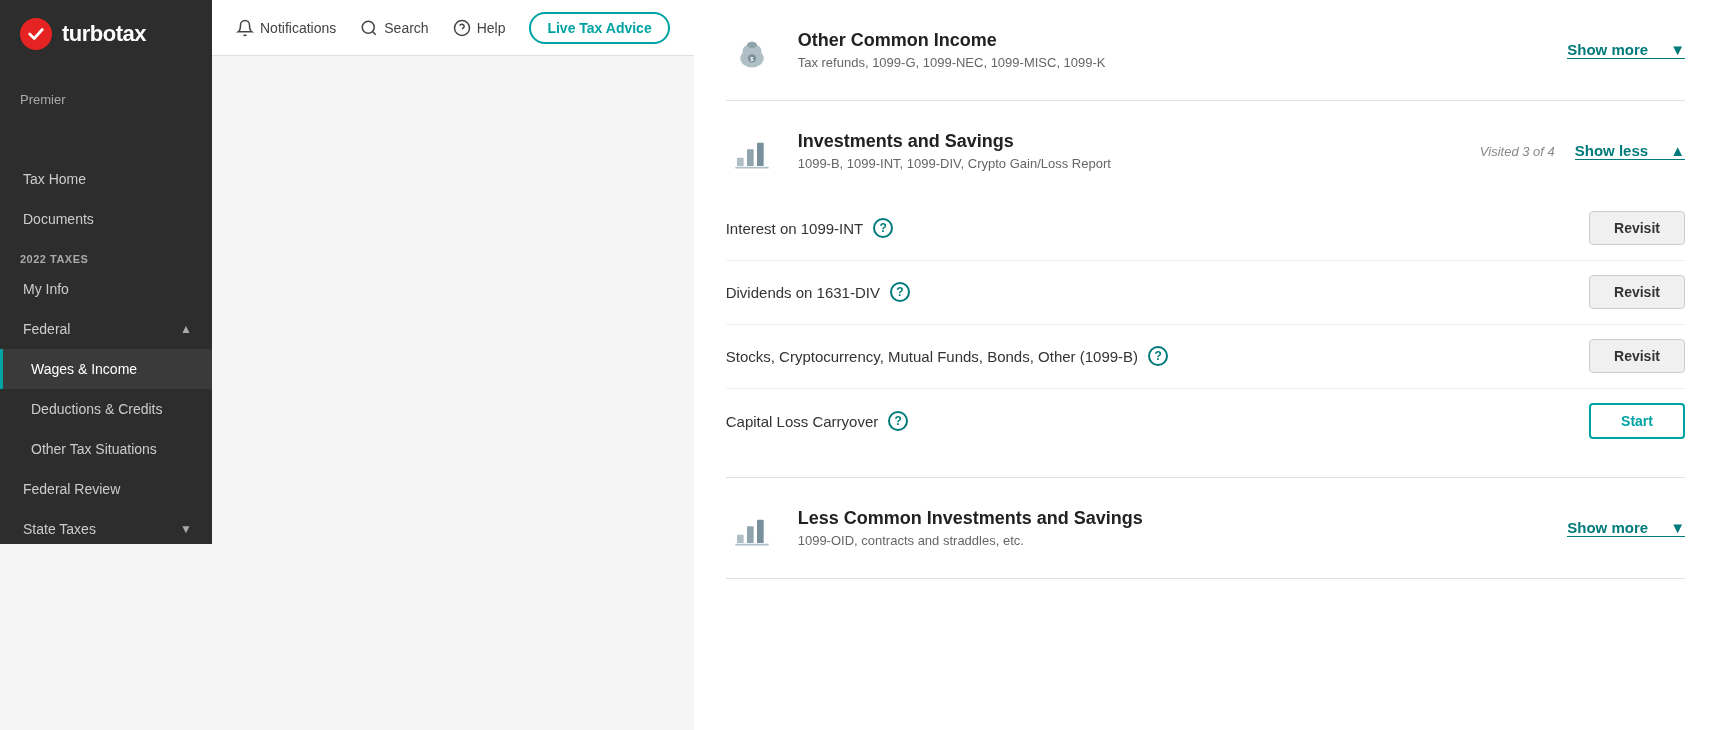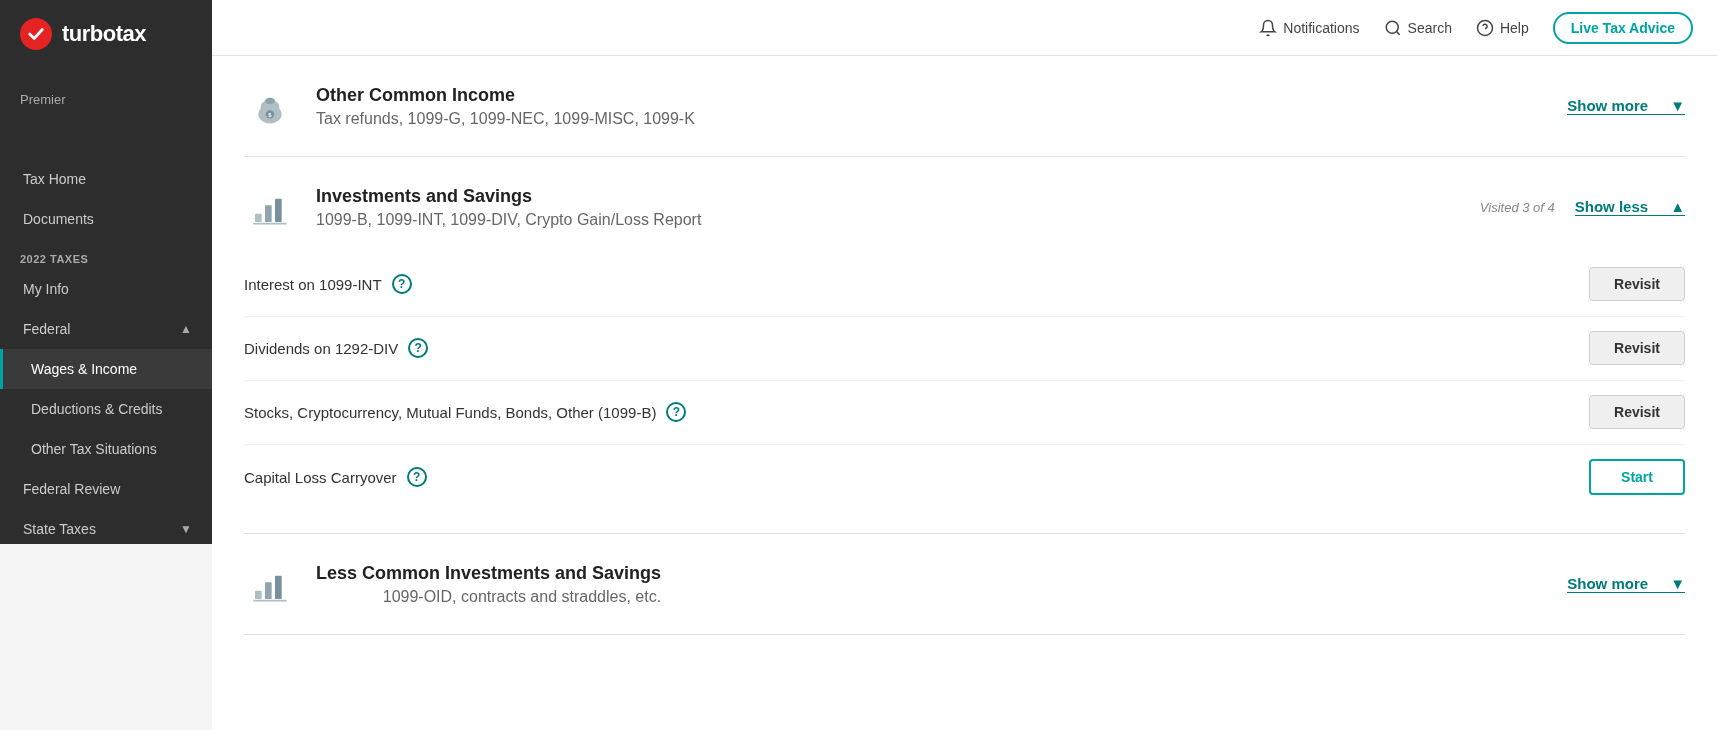--- a/index.html
+++ b/index.html
@@ -59,21 +59,21 @@
       text-transform: uppercase;
       letter-spacing: 0.5px;
     }
     .sidebar-item.sub { padding-left: 28px; }
     .chevron { font-size: 12px; color: #aaa; }
 
     
     .main-area {
       flex: 1;
       display: flex;
-      flex-direction: column;
+      flex-direction: row;
       overflow: hidden;
     }
     .header {
       height: 56px;
       background: #fff;
       border-bottom: 1px solid #e0e0e0;
       display: flex;
       align-items: center;
       justify-content: flex-end;
       padding: 0 24px;
@@ -127,23 +127,22 @@
       flex-shrink: 0;
     }
     .section-icon svg { width: 40px; height: 40px; }
     .section-title {
       font-size: 18px;
       font-weight: 600;
       color: #222;
       margin-bottom: 4px;
     }
     .section-subtitle {
-      font-size: 16px;
+      font-size: 13px;
       color: #666;
-      text-align: right;
     }
     .section-right {
       display: flex;
       align-items: center;
       gap: 20px;
     }
     .visited-text {
       font-size: 13px;
       color: #888;
       font-style: italic;
@@ -353,21 +352,21 @@
         <div class="income-row">
           <div class="row-label">
             <span>Interest on 1099-INT</span>
             <span class="help-icon">?</span>
           </div>
           <button class="action-btn btn-revisit">Revisit</button>
         </div>
 
         <div class="income-row">
           <div class="row-label">
-            <span>Dividends on 1292-DIV</span>
+            <span>Dividends on 1631-DIV</span>
             <span class="help-icon">?</span>
           </div>
           <button class="action-btn btn-revisit">Revisit</button>
         </div>
 
         <div class="income-row">
           <div class="row-label">
             <span>Stocks, Cryptocurrency, Mutual Funds, Bonds, Other (1099-B)</span>
             <span class="help-icon">?</span>
           </div>

